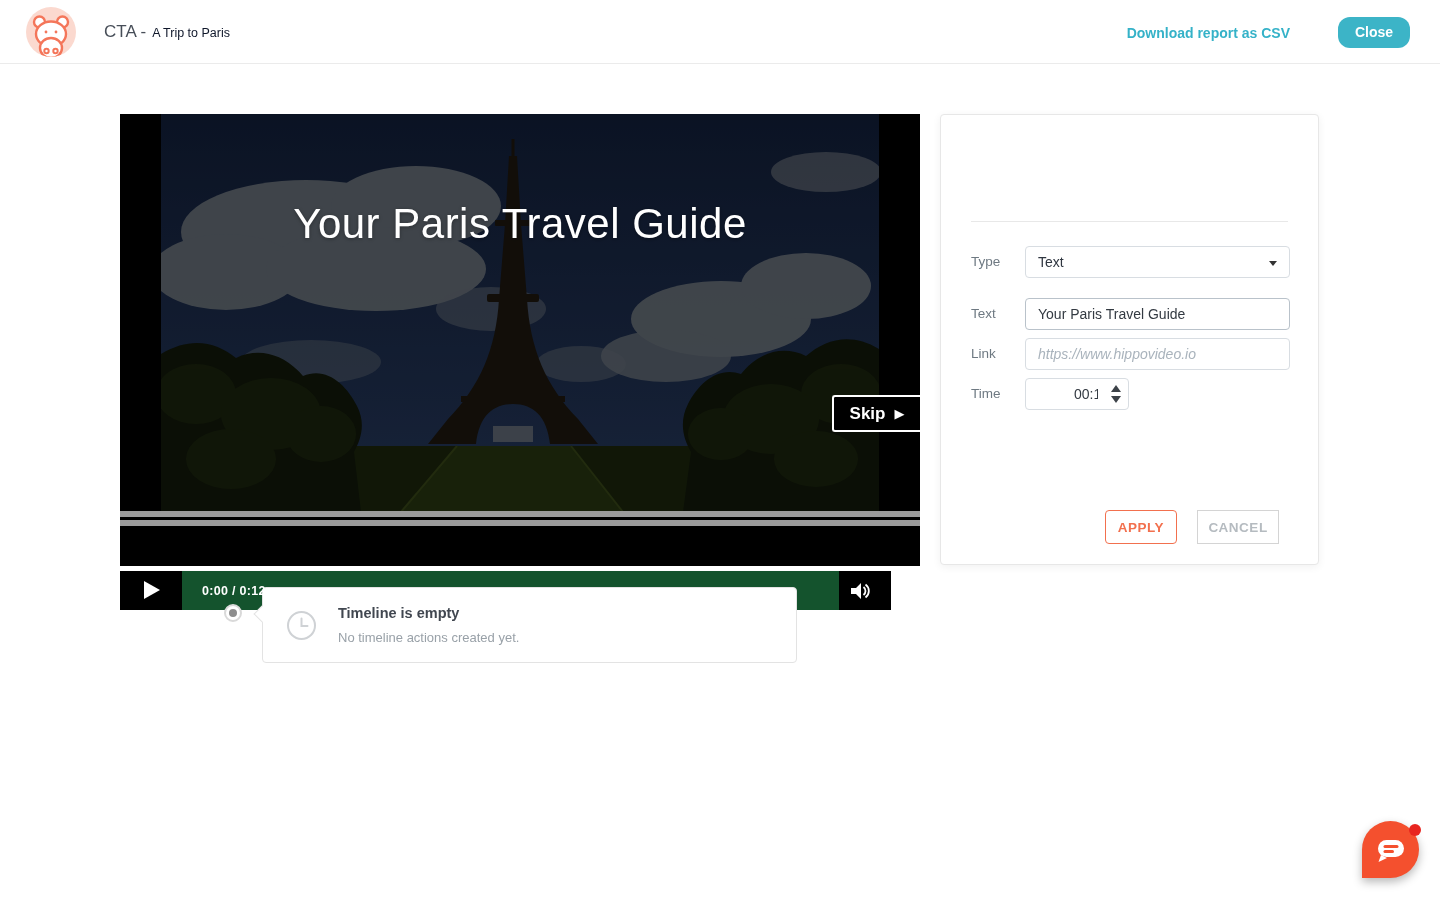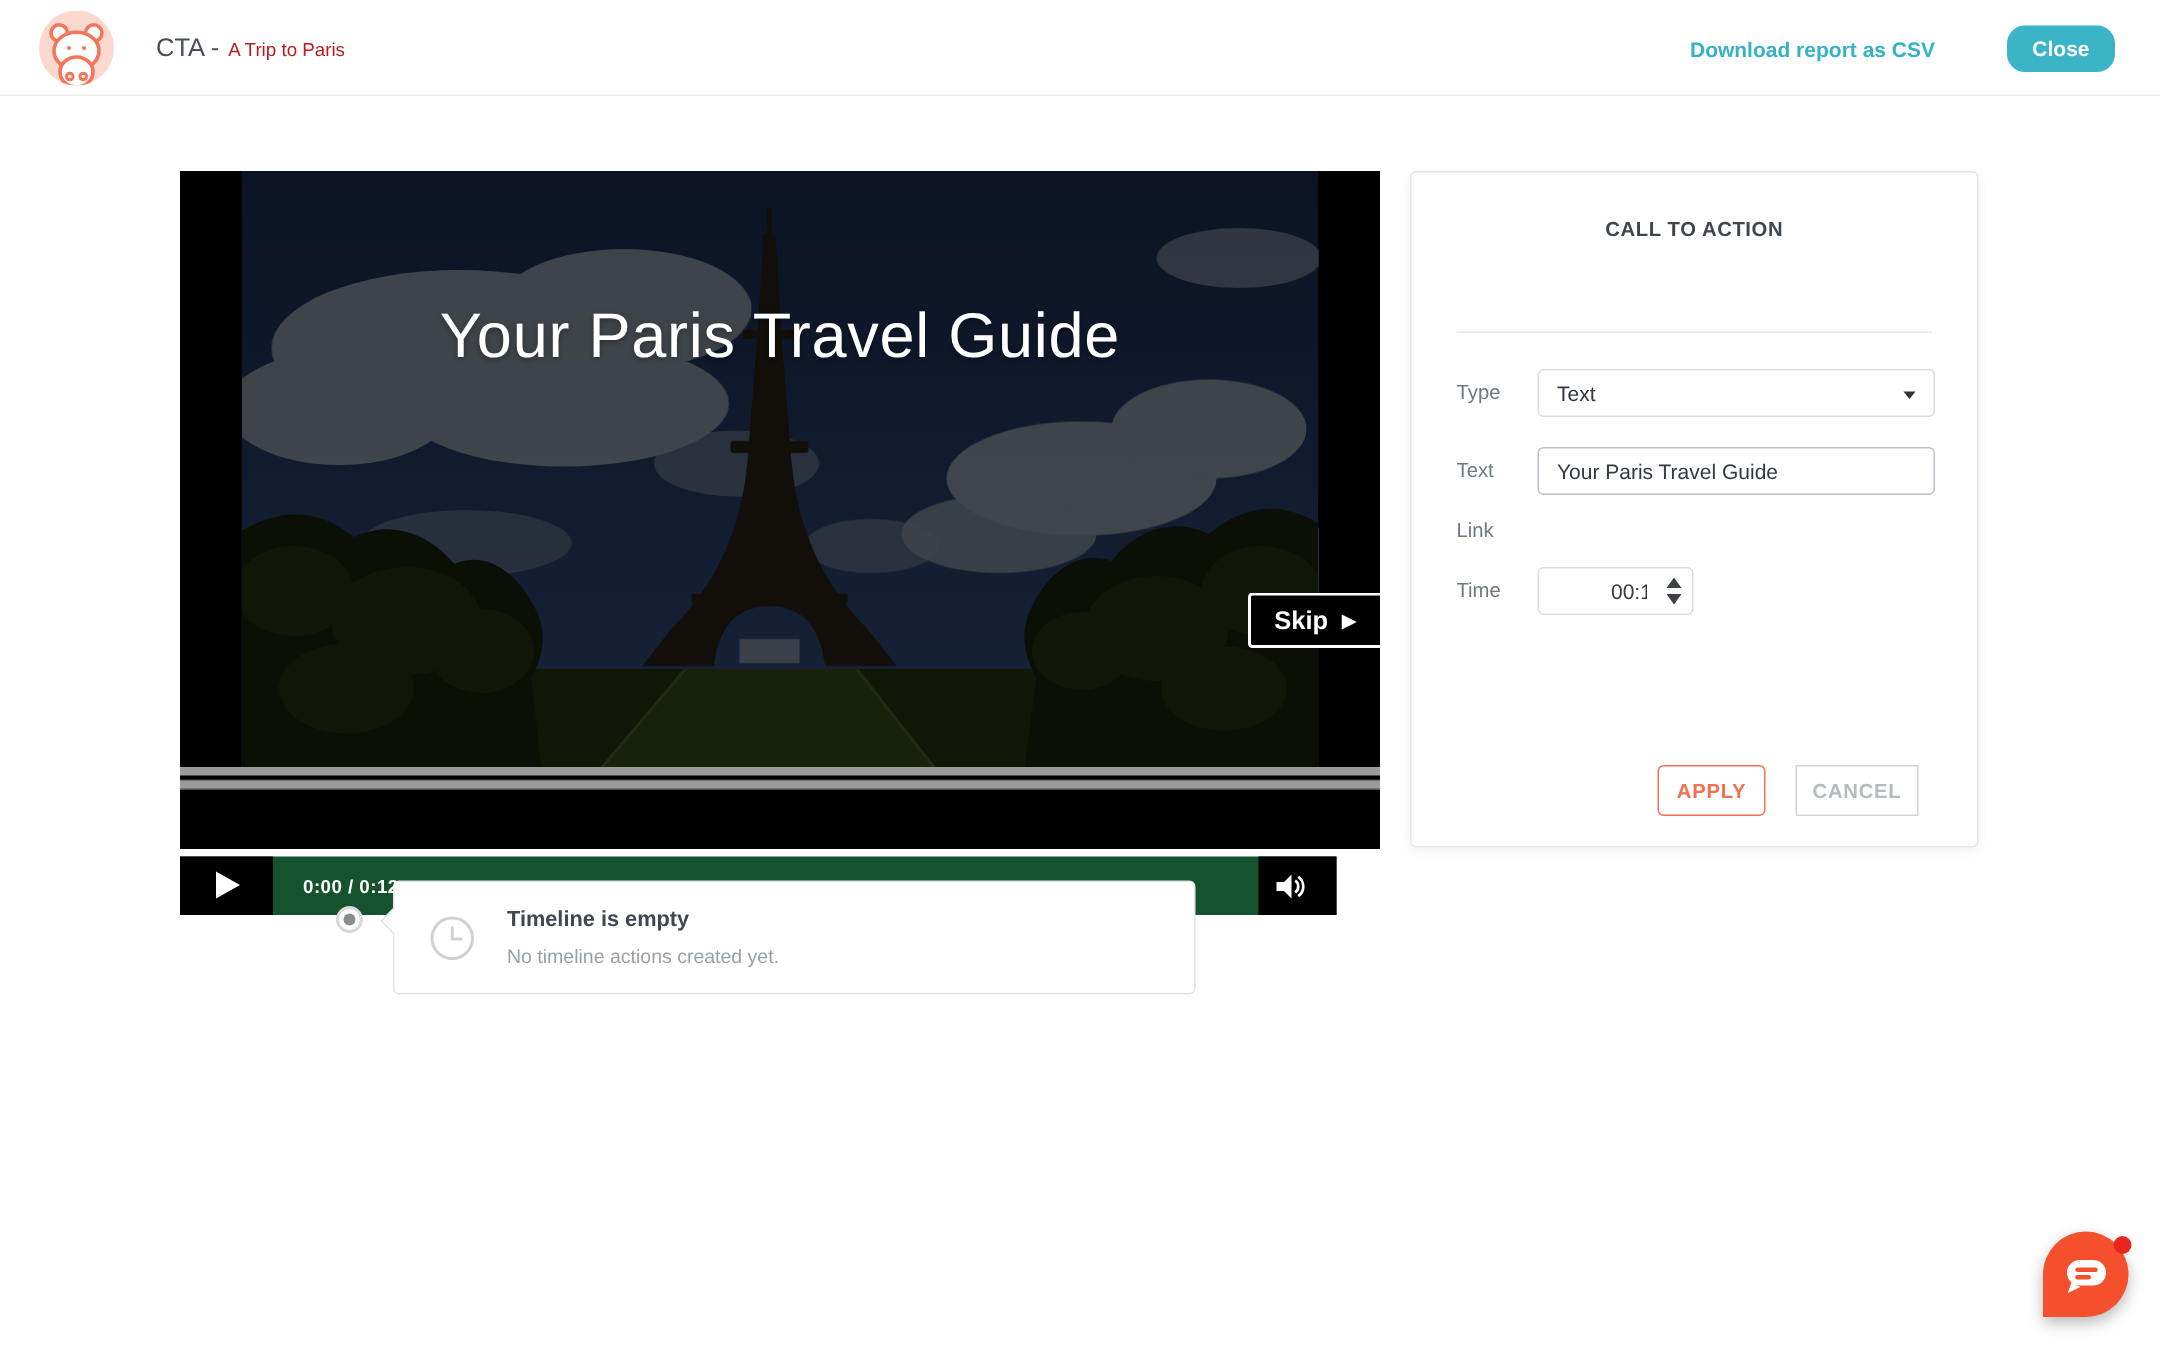--- a/index.html
+++ b/index.html
@@ -4,21 +4,21 @@
 <style>
   * { margin:0; padding:0; box-sizing:border-box; }
   html,body { width:1440px; height:900px; background:#fff; font-family:"Liberation Sans","DejaVu Sans",sans-serif; overflow:hidden; }
   .app { position:relative; width:1440px; height:900px; background:#fff; }
 
   
   .header { position:absolute; top:0; left:0; width:1440px; height:64px; background:#fff; border-bottom:1px solid #ebebeb; z-index:5; }
   .logo { position:absolute; left:26px; top:7px; width:50px; height:50px; }
   .title-block { position:absolute; left:104px; top:0; height:64px; display:flex; align-items:center; }
   .title-main { font-size:17px; color:#474e58; }
-  .title-sub { font-size:12.5px; color:#b91c1c; margin-left:6px; position:relative; top:1px; }
+  .title-sub { font-size:12.5px; color:#0f172a; margin-left:6px; position:relative; top:1px; }
   .dl-link { position:absolute; right:150px; top:25px; font-size:14px; font-weight:600; color:#35b2c8; cursor:pointer; text-decoration:none; }
   .close-btn { position:absolute; right:30px; top:17px; height:31px; padding:0 17px; background:#3cb4c7; color:#fff; font-size:14px; font-weight:600; border:none; border-radius:12px; line-height:31px; cursor:pointer; }
 
   
   .video { position:absolute; left:120px; top:114px; width:800px; height:452px; background:#000; }
   .photo { position:absolute; left:41px; top:0; width:718px; height:398px; overflow:hidden; }
   .photo svg { display:block; width:100%; height:100%; }
   .overlay-title { position:absolute; left:0; right:0; top:86px; text-align:center; color:#fff; font-size:42px; font-weight:400; letter-spacing:0.5px; text-shadow:0 1px 4px rgba(0,0,0,0.35); z-index:2; }
   .skip-btn { position:absolute; right:0; top:281px; width:88px; height:37px; background:#000; border:2px solid #fff; border-right:none; border-radius:3px 0 0 3px; color:#fff; display:flex; align-items:center; justify-content:center; gap:9px; font-size:17px; font-weight:600; cursor:pointer; z-index:3; }
   .skip-glyph { font-size:13px; position:relative; top:0px; }
@@ -162,33 +162,33 @@
       <div class="time-display">0:00 / 0:12</div>
       <svg class="volume-btn" viewBox="0 0 22 22">
         <path d="M2,8 L7,8 L12,3 L12,19 L7,14 L2,14 Z" fill="#fff"></path>
         <path d="M14.5,7 A5,5 0 0 1 14.5,15" stroke="#fff" stroke-width="1.8" fill="none"></path>
         <path d="M16.5,4.5 A8,8 0 0 1 16.5,17.5" stroke="#fff" stroke-width="1.8" fill="none"></path>
       </svg>
     </div>
   </div>
 
   <div class="panel">
-    <div class="p-title">CALL TO ACTION</div>
     <div class="p-divider"></div>
 
     <div class="f-label lbl-type">Type</div>
     <div class="select">
       <span>Text</span>
       <span class="caret"></span>
     </div>
 
     <div class="f-label lbl-text">Text</div>
     <input class="f-input inp-text" type="text" value="Your Paris Travel Guide" style="">
 
     <div class="f-label lbl-link">Link</div>
+    <input class="f-input inp-link" type="text" placeholder="https://www.hippovideo.io" style="">
 
     <div class="f-label lbl-time">Time</div>
     <input class="f-input inp-time" type="text" value="00:12" style="">
     <div class="stepper">
       <span class="step-up"></span>
       <span class="step-down"></span>
     </div>
 
     <button class="apply-btn">APPLY</button>
     <button class="cancel-btn">CANCEL</button>

